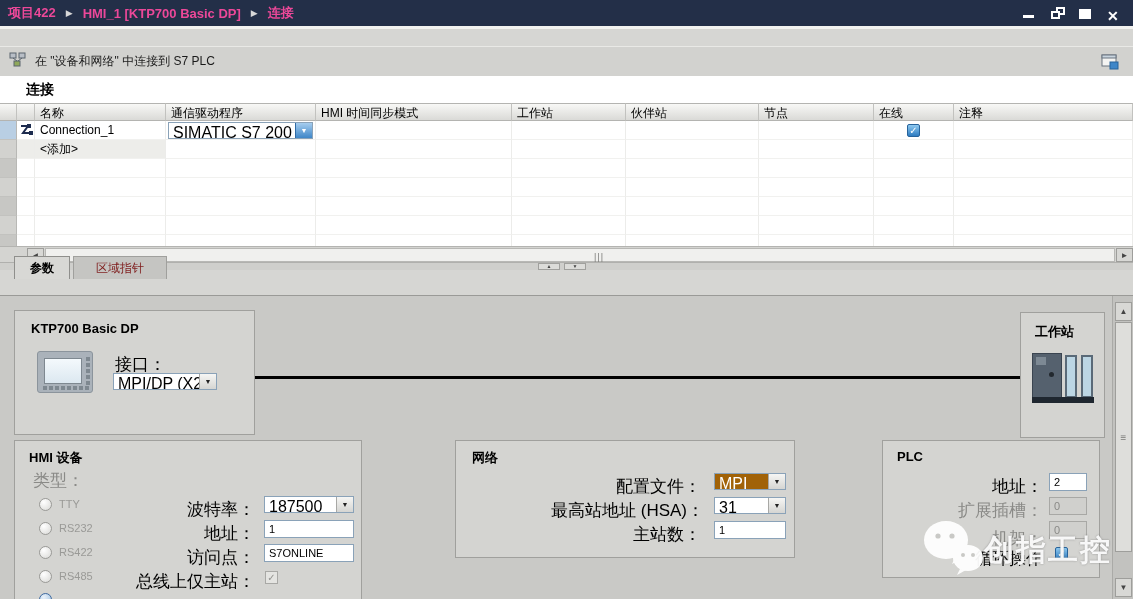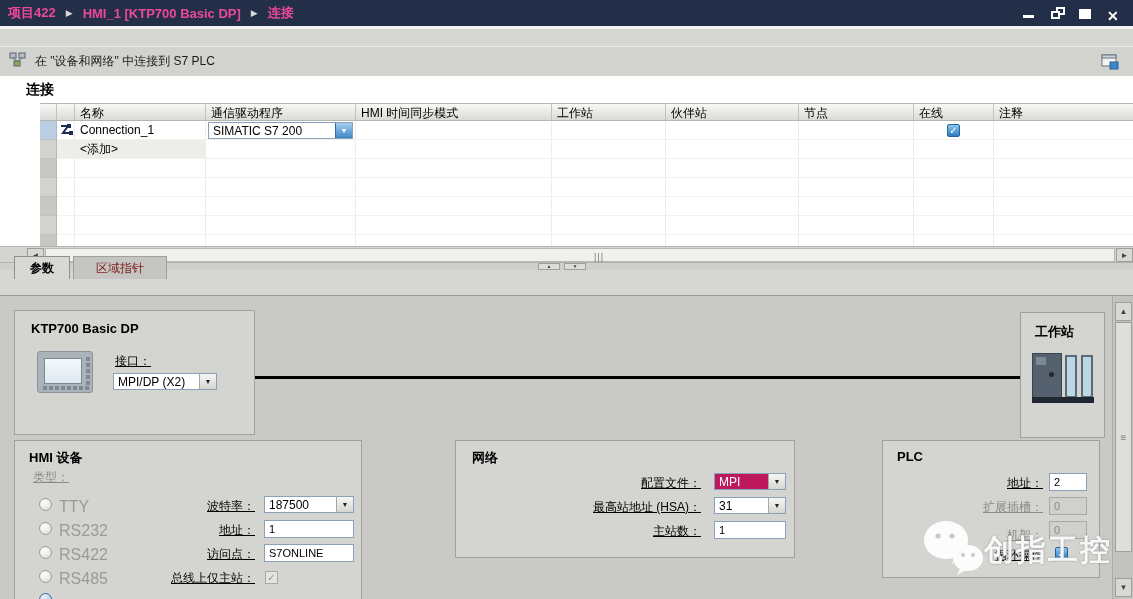--- a/index.html
+++ b/index.html
@@ -26,41 +26,41 @@
   
   .toolbar { position:absolute; left:0; top:46px; width:1133px; height:30px; background:#d2d2cf;
              border-top:1px solid #e9e9e6; display:flex; align-items:center; padding-left:9px; gap:9px; }
   .toolbar-hint { font-size:12px; color:#1a1a1a; }
   .tb-right { position:absolute; right:12px; top:4px; width:22px; height:22px;
               display:flex; align-items:center; justify-content:center; cursor:pointer; }
 
   
   .table-section { position:absolute; left:0; top:76px; width:1133px; height:170px; background:#fff; }
   .conn-title { position:absolute; left:26px; top:5px; font-size:14px; font-weight:bold; }
-  .grid { display:grid; grid-template-columns:17px 18px 131px 150px 196px 114px 133px 115px 80px 179px;padding-left:40px; }
+  .grid { display:grid; grid-template-columns:17px 18px 131px 150px 196px 114px 133px 115px 80px 179px; }
   .ghead { position:absolute; left:0; top:27px; width:1133px; height:18px; }
   .ghead .hcell { background:linear-gradient(#f8f8f6,#dadad7); border-right:1px solid #c2c2bf;
                   border-top:1px solid #b4b4b1; border-bottom:1px solid #b4b4b1;
                   font-size:12px; padding:1px 0 0 5px; white-space:nowrap; overflow:hidden; }
   .grows { position:absolute; left:0; top:45px; width:1133px; }
   .grow { height:19px; }
   .gcell { border-right:1px solid #ececea; border-bottom:1px solid #f1f1ef; font-size:12px;
            display:flex; align-items:center; padding-left:5px; overflow:hidden; white-space:nowrap; }
   .gutter { background:#d2d2cf; border-bottom:1px solid #c2c2bf; border-right:1px solid #b8b8b5; padding:0; }
   .gutter.alt { background:#c7c7c4; }
   .gutter.sel { background:#b9cfe4; }
   .iconcell { padding-left:2px; }
   .row2bg { background:#ededea; }
 
   .dd { display:flex; align-items:stretch; border:1px solid #8aa2b8; background:#fff; height:17px; width:100%; }
-  .dd .ddtxt { flex:1; font-size:12px; padding:1px 4px 0 4px; white-space:nowrap; overflow:hidden; }
+  .dd .ddtxt { flex:1; font-size:16px; padding:1px 4px 0 4px; white-space:nowrap; overflow:hidden; }
   .dd .ddbtn { width:17px; display:flex; align-items:center; justify-content:center; font-size:7px; color:#222;
                background:linear-gradient(#f6f6f4,#d5d5d2); border-left:1px solid #a8a8a5; cursor:pointer; }
   .dd .ddbtn.blue { background:linear-gradient(#a6cdee,#3e86c8); color:#fff; border-left:1px solid #2f6ba6; }
-  .ddtxt.selblue { background:#be185d; color:#fff; }
+  .ddtxt.selblue { background:#a16207; color:#fff; }
 
   .cb { width:13px; height:13px; border:1px solid #7f9db9; background:#fff; font-size:10px; line-height:11px;
         text-align:center; }
   .cb.blue { background:linear-gradient(#8ec9f0,#2d7bc0); color:#fff; border:1px solid #27639b; border-radius:2px; }
   .cb.dis { background:#e4e4e1; color:#93938f; border:1px solid #a8a8a5; }
 
   
   .hscroll { position:absolute; left:0; top:170px; width:1133px; height:16px; background:#d4d4d1;
              border-top:1px solid #b4b4b1; }
   .hs-btn { position:absolute; top:1px; width:17px; height:14px; background:#d8d8d5; border:1px solid #9e9e9b;
@@ -78,28 +78,28 @@
   .tab { position:absolute; top:2px; height:23px; font-size:12px; display:flex; align-items:center;
          justify-content:center; cursor:pointer; }
   .tab.active { background:#d8d8d5; border:1px solid #8f8f8c; border-bottom:none; font-weight:bold; z-index:2; }
   .tab.inactive { background:#c5c5c2; border:1px solid #a0a09d; border-bottom:none; color:#7f1d1d; }
 
   
   .pane { position:absolute; left:0; top:295px; width:1133px; height:304px; background:#c9c9c6;
           border-top:1px solid #9a9a97; }
   .panel { position:absolute; background:#d4d4d1; border:1px solid #a0a09d; }
   .ptitle { position:absolute; font-size:13px; font-weight:bold; white-space:nowrap; }
-  .flabel { position:absolute; font-size:12px; text-align:right; white-space:nowrap;text-decoration:underline; }
+  .flabel { position:absolute; font-size:17px; text-align:right; white-space:nowrap; }
   .flabel.dim { color:#8a8a87; }
   .inp { position:absolute; height:18px; border:1px solid #8aa2b8; background:#fff; font-size:11px;
          padding:2px 4px 0 4px; }
   .inp.dis { background:#d0d0cd; border:1px solid #a8a8a5; color:#8a8a87; }
   .radio { position:absolute; width:13px; height:13px; border-radius:50%; border:1px solid #9a9a97;
            background:radial-gradient(circle at 35% 30%, #ffffff, #d8d8d5); }
-  .rlabel { position:absolute; font-size:16px; color:#9a9a97; white-space:nowrap; }
+  .rlabel { position:absolute; font-size:11px; color:#9a9a97; white-space:nowrap; }
 
   .connline { position:absolute; left:255px; top:376px; width:765px; height:3px; background:#000; }
 
   
   .vscroll { position:absolute; right:0; top:296px; width:21px; height:303px; background:#c2c2bf;
              border-left:1px solid #aaaaa7; }
   .vs-btn { position:absolute; left:2px; width:17px; height:19px; background:#d8d8d5; border:1px solid #9e9e9b;
             font-size:8px; color:#444; display:flex; align-items:center; justify-content:center; cursor:pointer; }
   .vs-thumb { position:absolute; left:2px; top:26px; width:17px; height:230px; background:#dededb;
               border:1px solid #9e9e9b; display:flex; align-items:center; justify-content:center;

